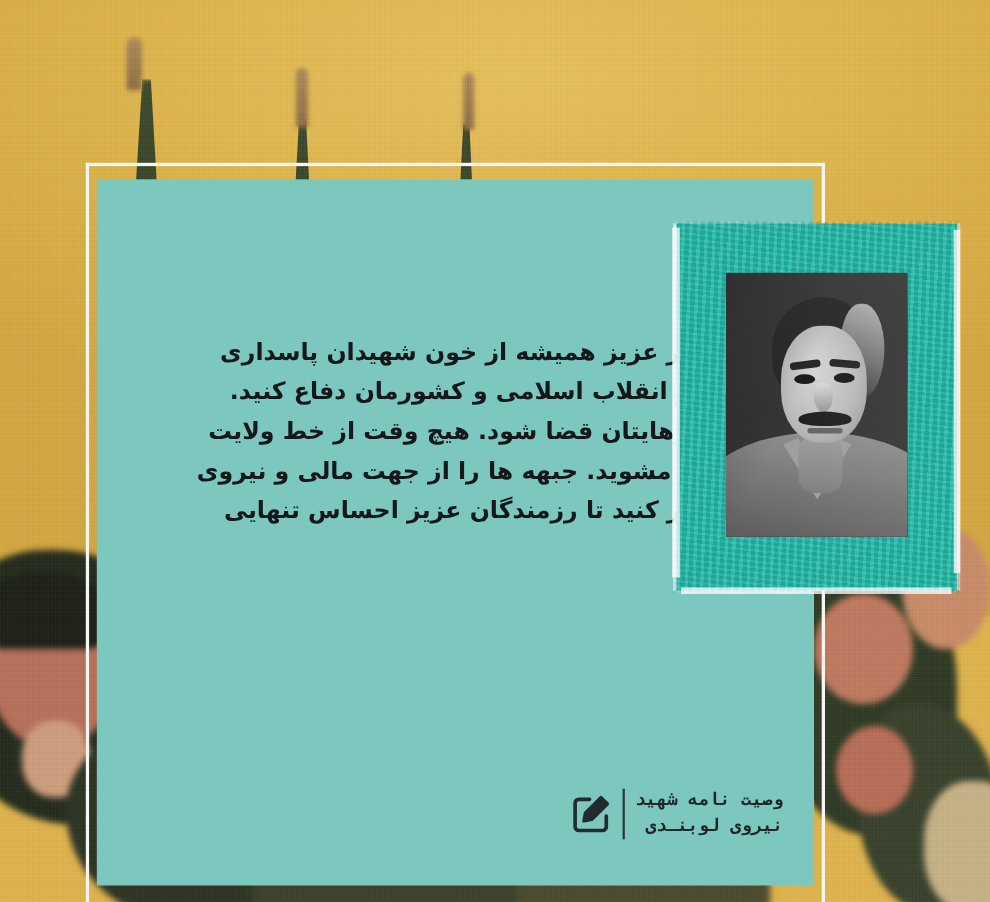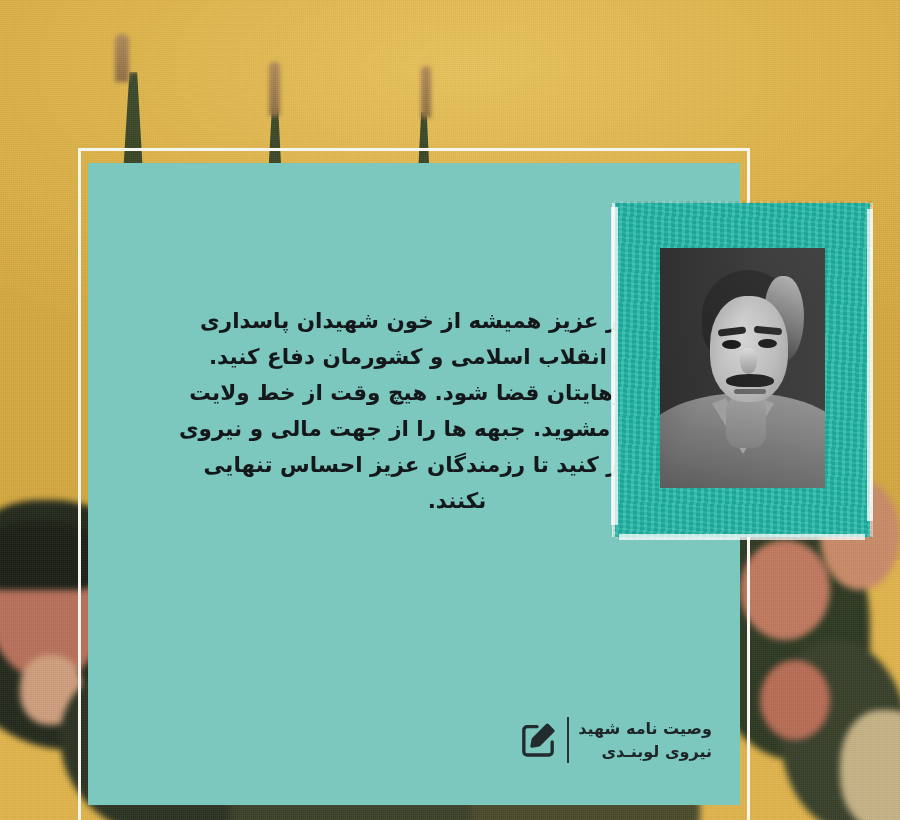--- a/index.html
+++ b/index.html
@@ -107,20 +107,21 @@
     align-items: center;
     gap: 9px;
     direction: rtl;
   }
   .sig-text {
     text-align: right;
     color: #1e2628;
     line-height: 23px;
     border-left: 2px solid #2a3336;
     padding-left: 9px;
+    font-family: Liberation Mono, monospace;
   }
   .sig-line1 { font-size: 16px; font-weight: bold; white-space: nowrap; }
   .sig-line2 { font-size: 16px; font-weight: bold; white-space: nowrap; }
   .edit-icon { width: 40px; height: 40px; display: block; flex: none; }
 
   
   .photo-frame {
     position: absolute;
     left: 615px; top: 203px;
     width: 255px; height: 334px;
@@ -192,21 +193,20 @@
   </div>
 
   <div class="card">
 
     <div class="testament">
       <span class="ln">پدر و مادر عزیز همیشه از خون شهیدان پاسداری</span>
       <span class="ln">کنید و از انقلاب اسلامی و کشورمان دفاع کنید.</span>
       <span class="ln">مبادا نمازهایتان قضا شود. هیچ وقت از خط ولایت</span>
       <span class="ln">فقیه جدا مشوید. جبهه ها را از جهت مالی و نیروی</span>
       <span class="ln">انسانی پر کنید تا رزمندگان عزیز احساس تنهایی</span>
-      <span class="ln just">نکنند.</span>
     </div>
 
     <div class="signature">
       <span class="edit-icon">
         <svg viewBox="0 0 24 24" width="40" height="40" fill="none" stroke="#222b2e" stroke-width="2" stroke-linecap="round" stroke-linejoin="round">
           <path d="M20.5 13.2V19a2 2 0 0 1-2 2H5.5a2 2 0 0 1-2-2V6a2 2 0 0 1 2-2h5.9"></path>
           <path d="M17.6 3.1 21 6.5l-8.4 8.4-4.2.8.8-4.2z" fill="#222b2e" stroke="#222b2e"></path>
         </svg>
       </span>
       <span class="sig-text">

